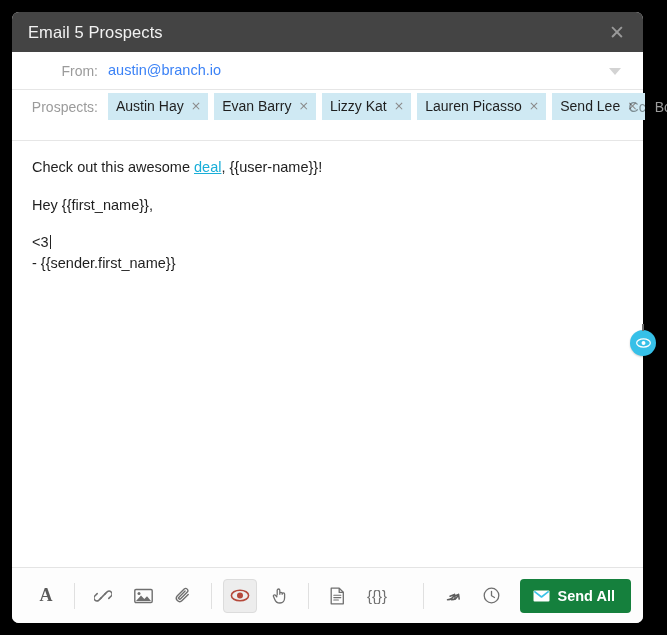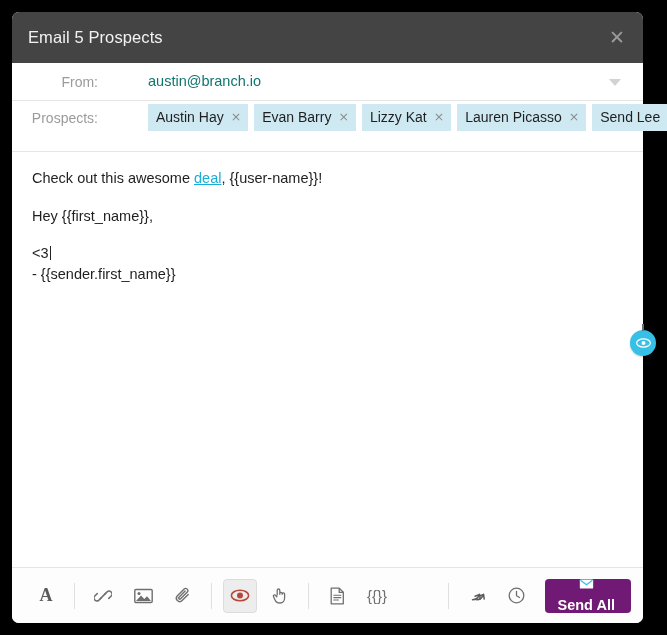--- a/index.html
+++ b/index.html
@@ -27,21 +27,21 @@
     height: 611px;
     background: #ffffff;
     border-radius: 7px;
     overflow: visible;
     box-shadow: 0 2px 8px rgba(0,0,0,.35);
   }
 
   
   .modal-header {
     position: relative;
-    height: 51px;
+    height: 40px;
     background: #444444;
     border-radius: 7px 7px 0 0;
     display: flex;
     align-items: center;
     padding: 0 14px 0 16px;
   }
   .modal-title {
     color: #f2f2f2;
     font-size: 16.5px;
     letter-spacing: .1px;
@@ -63,38 +63,37 @@
   }
 
   
   .field-row {
     display: flex;
     align-items: center;
     min-height: 38px;
     padding: 0 14px 0 0;
     border-bottom: 1px solid #e6e6e6;
     position: relative;
-    gap: 40px;
   }
   .field-row.from-row   { height: 38px; }
   .field-row.prospects-row { min-height: 44px; padding-top: 3px; padding-bottom: 20px; }
   .field-row.subject-row { height: 40px; }
 
   .field-label {
     width: 96px;
     flex: 0 0 96px;
     text-align: right;
     padding-right: 10px;
     color: #9b9b9b;
     font-size: 14px;
     line-height: 1;
     font-weight: 400;
   }
   .field-value {
-    color: #0f766e;
+    color: #3b82f6;
     font-size: 14.5px;
     line-height: 1;
   }
 
   .caret-down {
     position: absolute;
     right: 22px;
     top: 50%;
     margin-top: -3px;
     width: 0; height: 0;
@@ -249,35 +248,34 @@
     font-weight: 700;
   }
   .tb-braces {
     font-size: 15px;
     color: #6f6f6f;
     font-family: "Liberation Sans", sans-serif;
   }
   .tb-spacer { flex: 1; }
 
   .send-btn {
-    background: #701a75;
+    background: #15803d;
     color: #ffffff;
     border: none;
     border-radius: 4px;
     height: 34px;
     padding: 0 16px 0 13px;
     font-size: 14.5px;
     font-weight: 700;
     display: flex;
     align-items: center;
     gap: 8px;
     cursor: pointer;
     font-family: "Liberation Sans", sans-serif;
     margin-left: 8px;
-    flex-direction: column;
   }
   .send-btn svg { display: block; }
 
   svg { display: block; }
 </style>
 </head>
 <body>
 
 <div id="app">
 

